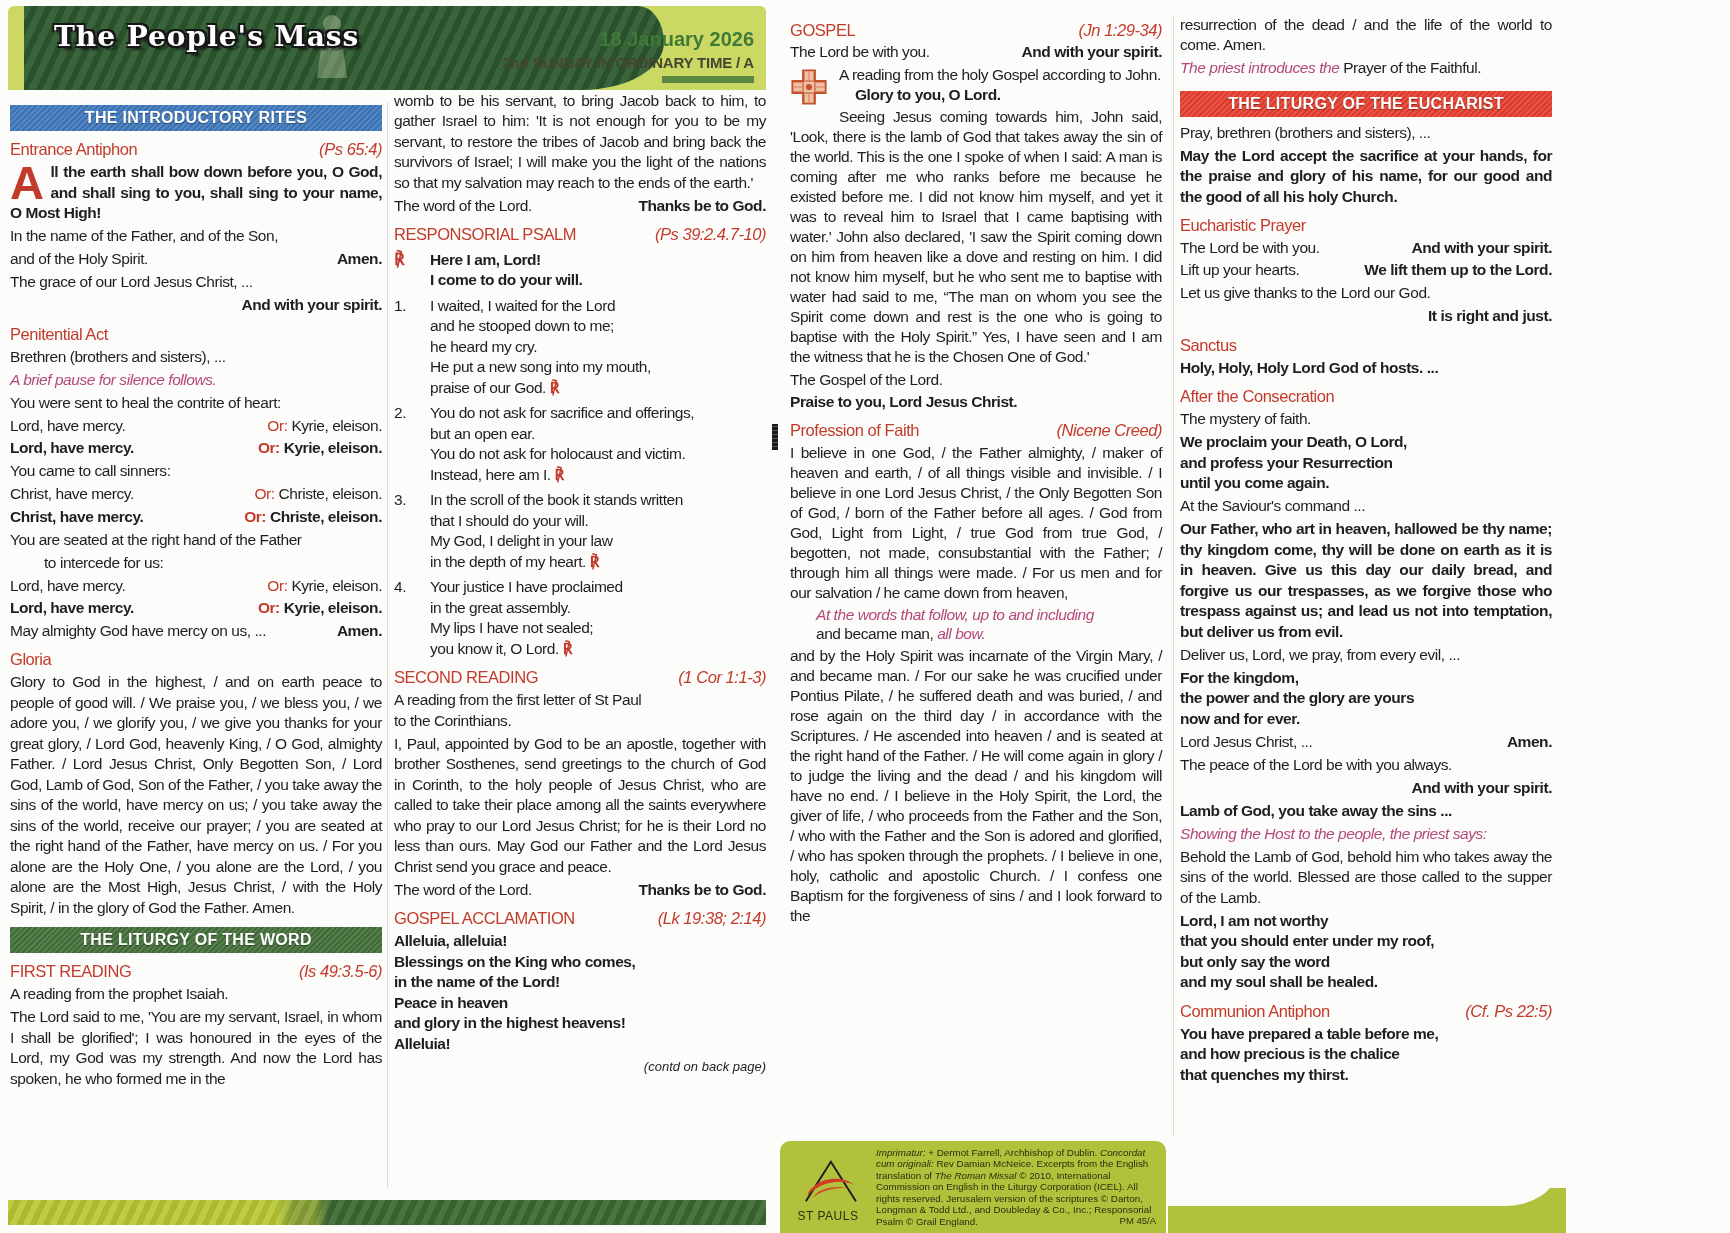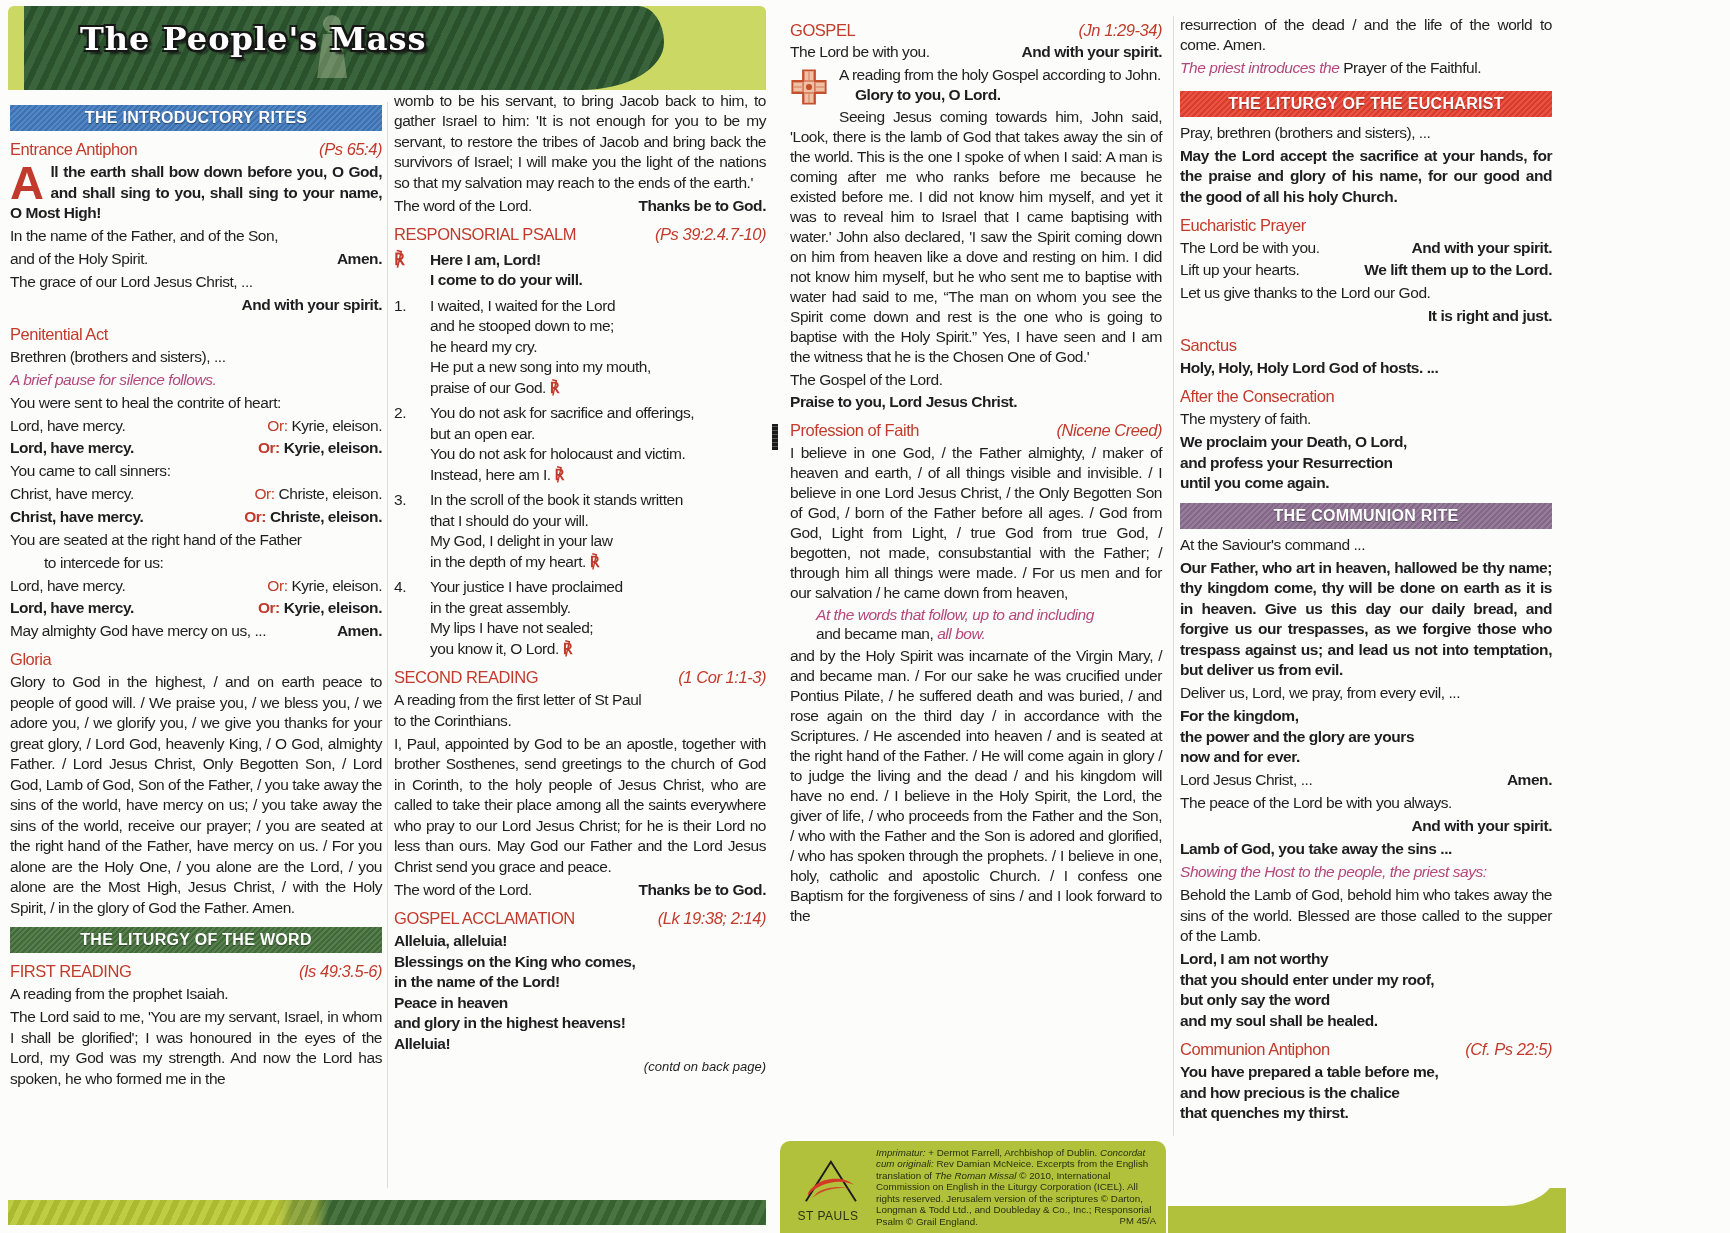--- a/index.html
+++ b/index.html
@@ -6,22 +6,22 @@
   .sheet{position:relative;width:1730px;height:1233px;background:#fcfcfa;overflow:hidden;
          font-family:"Liberation Sans",sans-serif;color:#1e1e20;}
   
   .masthead{position:absolute;left:8px;top:6px;width:758px;height:84px;background:#cbd964;border-radius:6px 6px 0 0;overflow:hidden;}
   .mast-green{position:absolute;left:16px;top:0;width:640px;height:100%;
      background:#2e5a30;
      background-image:repeating-linear-gradient(115deg,rgba(255,255,255,.06) 0 7px,rgba(0,0,0,.10) 7px 13px);
      border-bottom-right-radius:190px 110px;border-top-right-radius:60px 84px;}
   .watermark{position:absolute;left:285px;top:6px;width:46px;height:74px;opacity:.55;}
   .mast-title{position:absolute;left:46px;top:14px;font-family:"DejaVu Serif",serif;font-weight:bold;
-     font-size:32px;color:#fff;letter-spacing:1px;
-     text-shadow:-2px -2px 0 #161616,2px -2px 0 #161616,-2px 2px 0 #161616,2px 2px 0 #161616,4px 4px 2px rgba(20,20,20,.8);margin-left:26px;}
+     font-size:28px;color:#fff;letter-spacing:1px;
+     text-shadow:-2px -2px 0 #161616,2px -2px 0 #161616,-2px 2px 0 #161616,2px 2px 0 #161616,4px 4px 2px rgba(20,20,20,.8);}
   .mast-date{position:absolute;right:12px;top:22px;text-align:right;}
   .date-line{font-size:20px;font-weight:bold;color:#3f7a38;}
   .sunday-line{font-size:15px;font-weight:bold;color:#45462f;margin-top:3px;letter-spacing:-0.2px;}
   .date-underline{margin:5px 0 0 auto;width:92px;height:7px;background:#5a8742;}
   
   .col{position:absolute;width:372px;font-size:15.5px;line-height:20.5px;letter-spacing:-0.45px;}
   .col3{line-height:20px;}
   .para{margin:2.5px 0;}
   .j{text-align:justify;}
   .r{text-align:right;}
@@ -69,20 +69,25 @@
 <div class="sheet">
 
   <div class="masthead">
     <div class="mast-green">
       <svg class="watermark" viewBox="0 0 46 74">
         <circle cx="23" cy="12" r="9" fill="#e3edc4" opacity="0.6"></circle>
         <path d="M14 22 L32 22 L38 66 L8 66 Z" fill="#e3edc4" opacity="0.55"></path>
       </svg>
     </div>
     <div class="mast-title">The People's Mass</div>
+    <div class="mast-date">
+      <div class="date-line">18 January 2026</div>
+      <div class="sunday-line">2nd SUNDAY IN ORDINARY TIME / A</div>
+      <div class="date-underline"></div>
+    </div>
   </div>
 
   <div class="col" style="left:10px;top:96px;">
       <div class="bar" style="background-color: rgb(64, 121, 188);"><span>THE INTRODUCTORY RITES</span></div>
       <div class="h">
         <span class="hl">Entrance Antiphon</span>
         <span class="hr">(Ps 65:4)</span>
       </div>
       <div class="para j"><span class="dropcap">A</span><span style="font-weight: bold;">ll the earth shall bow down before you, O God, and shall sing to you, shall sing to your name, O Most High!</span></div>
       <div class="para "><span>In the name of the Father, and of the Son,</span></div>
@@ -276,21 +281,20 @@
       <div class="para "><span style="font-weight: bold;">Holy, Holy, Holy Lord God of hosts. ...</span></div>
       <div class="h">
         <span class="hl">After the Consecration</span>
       </div>
       <div class="para "><span>The mystery of faith.</span></div>
       <div class="para ">
         <div class="line"><span style="font-weight: bold;">We proclaim your Death, O Lord,</span></div>
         <div class="line"><span style="font-weight: bold;">and profess your Resurrection</span></div>
         <div class="line"><span style="font-weight: bold;">until you come again.</span></div>
       </div>
-      <div class="bar" style="background-color: rgb(139, 110, 144);"><span>THE COMMUNION RITE</span></div>
       <div class="para "><span>At the Saviour's command ...</span></div>
       <div class="para j"><span style="font-weight: bold;">Our Father, who art in heaven, hallowed be thy name; thy kingdom come, thy will be done on earth as it is in heaven. Give us this day our daily bread, and forgive us our trespasses, as we forgive those who trespass against us; and lead us not into temptation, but deliver us from evil.</span></div>
       <div class="para "><span>Deliver us, Lord, we pray, from every evil, ...</span></div>
       <div class="para ">
         <div class="line"><span style="font-weight: bold;">For the kingdom,</span></div>
         <div class="line"><span style="font-weight: bold;">the power and the glory are yours</span></div>
         <div class="line"><span style="font-weight: bold;">now and for ever.</span></div>
       </div>
       <div class="vr">
         <div class="vl"><span>Lord Jesus Christ, ...</span></div>

